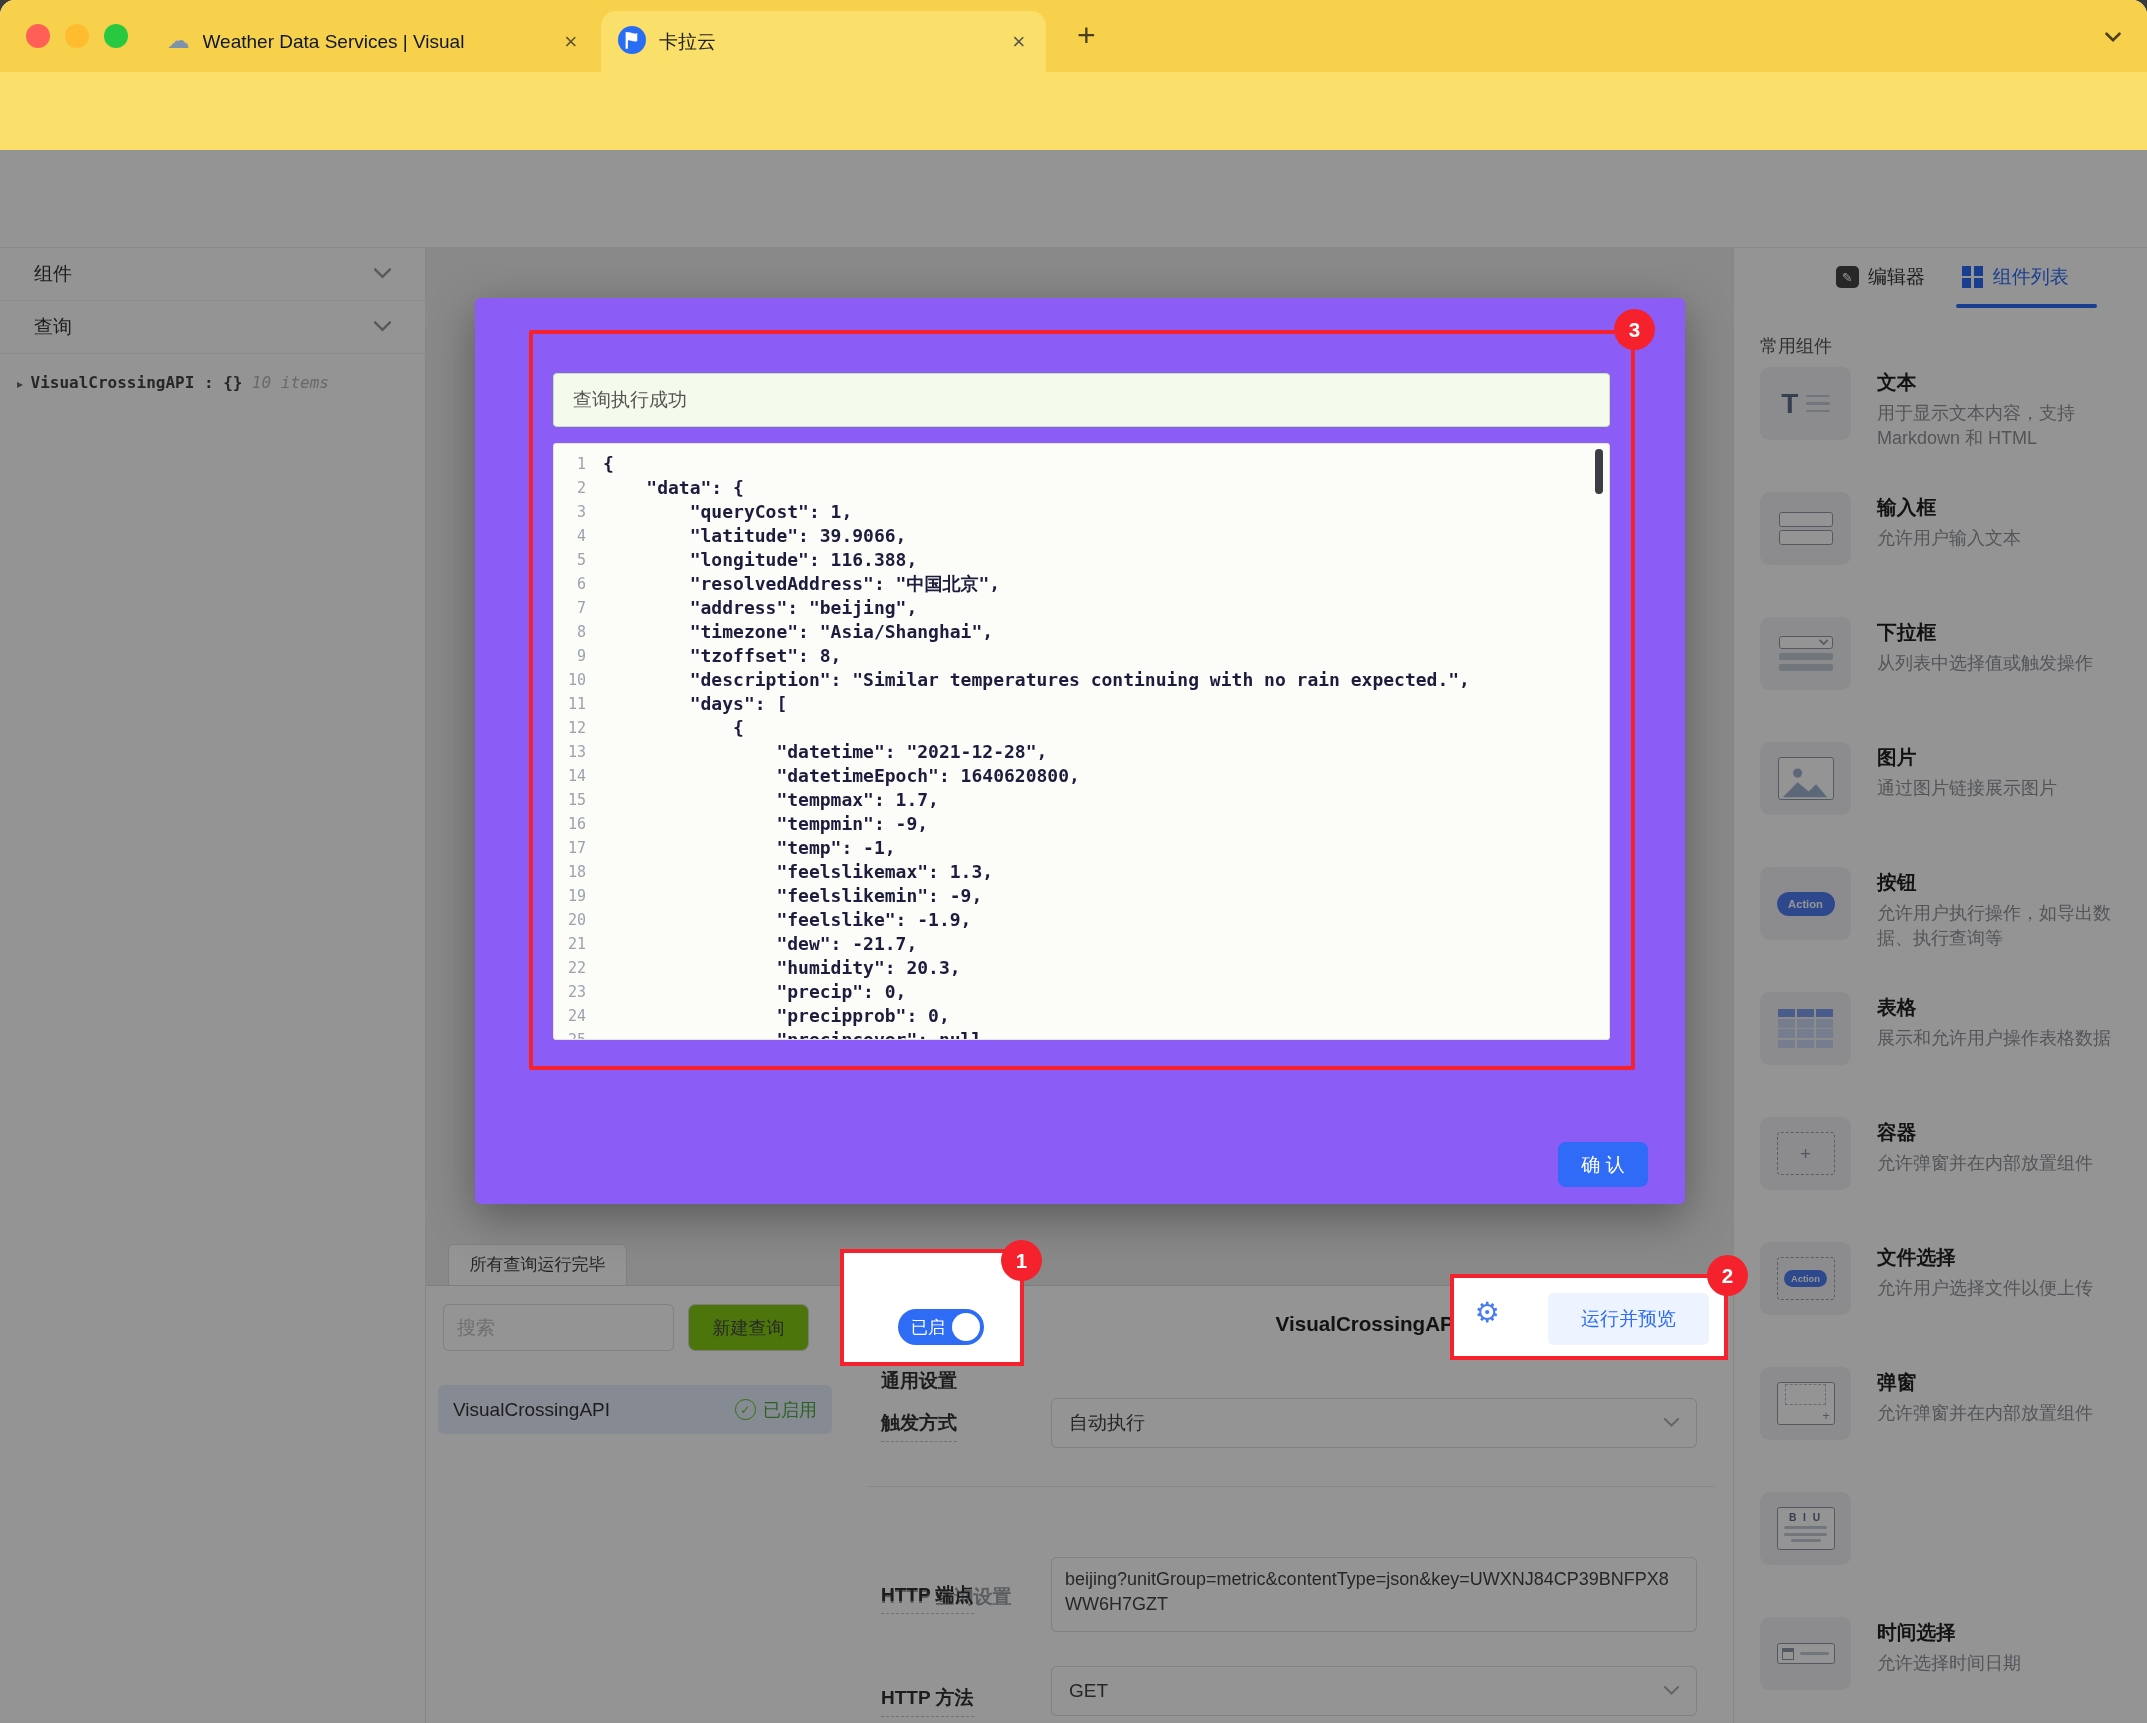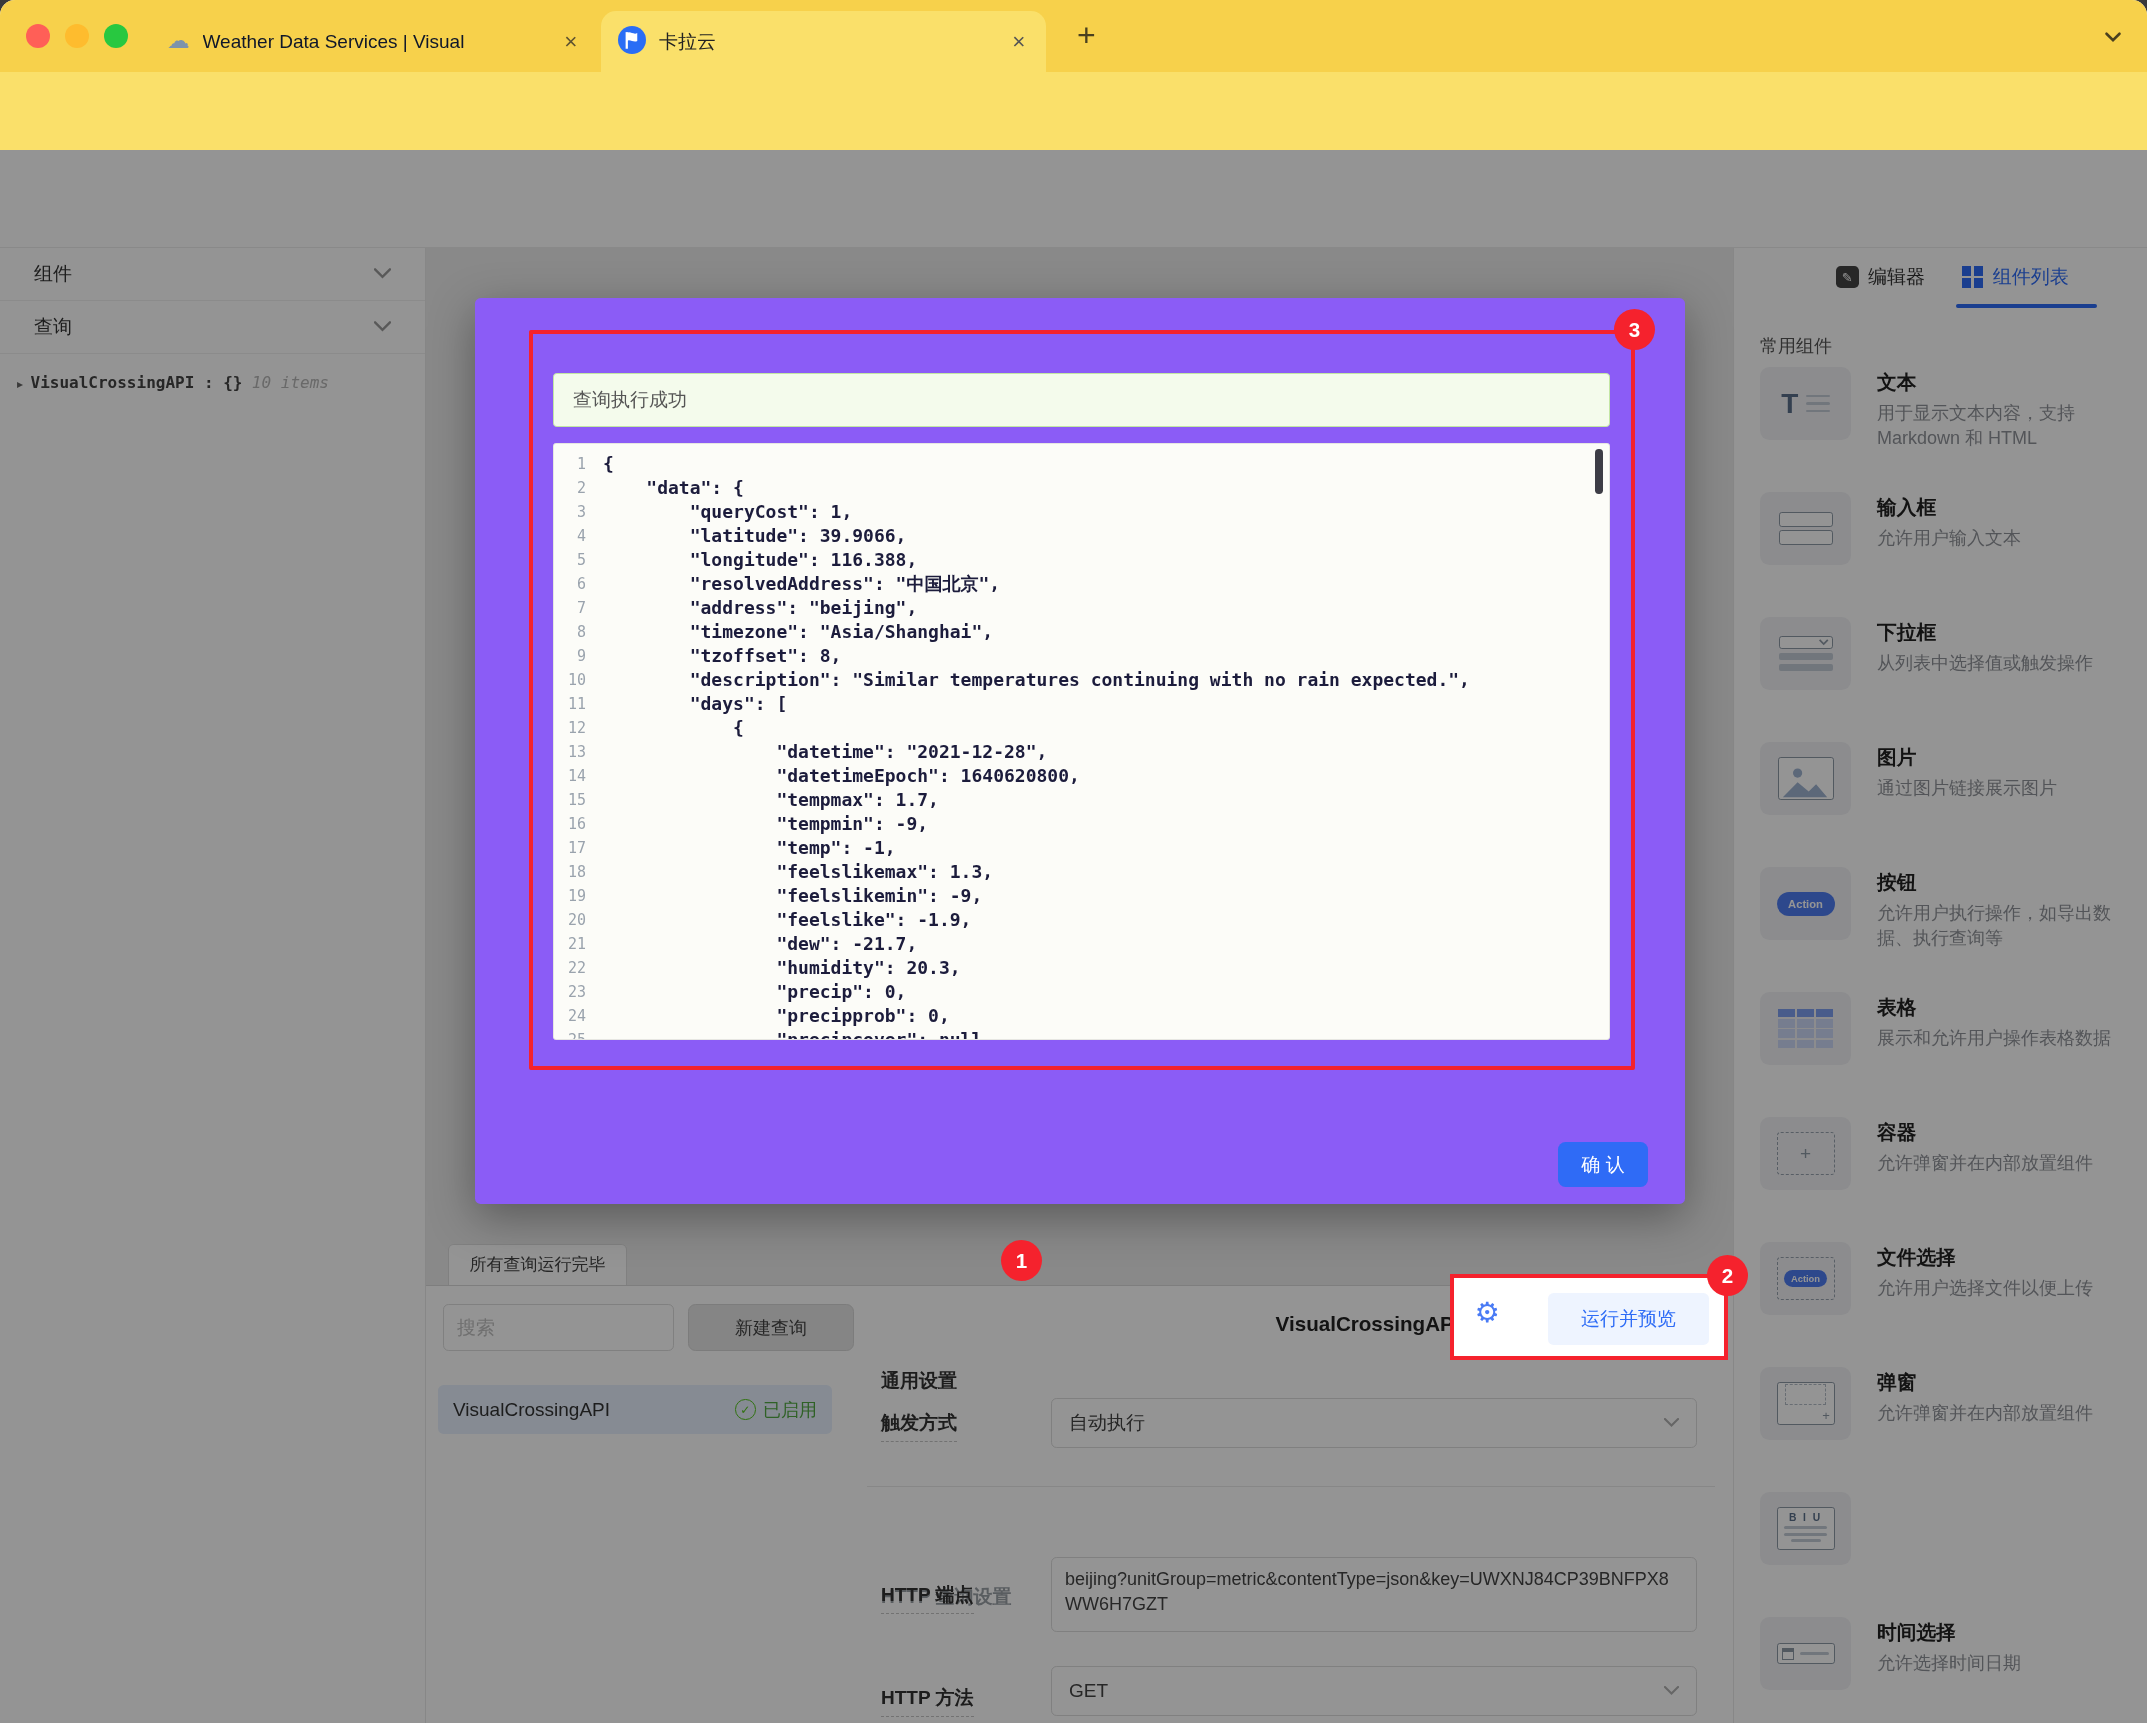--- a/index.html
+++ b/index.html
@@ -60,21 +60,21 @@
   .canvas { position:absolute; left:426px; top:248px; width:1307px; height:1476px; background:#ededed; }
   .status-tab { position:absolute; left:448px; top:1244px; height:41px; background:#fff;
                 border:0.9px solid #ddd; border-bottom:none; border-radius:5.6px 5.6px 0 0;
                 padding:0 20.6px; line-height:39px; font-size:17px; color:#444; }
   .qpanel { position:absolute; left:426px; top:1285px; width:1307px; height:438px; background:#fff;
             border-top:0.9px solid #d9d9d9; }
   .search { position:absolute; left:443px; top:1304px; width:231px; height:47px; border:1.4px solid #dcdcdc;
             border-radius:5.6px; padding:0 13px; font-size:19px; color:#333; background:#fff; outline:none;
             font-family:inherit; }
   .search::placeholder { color:#c0c0c0; }
-  .newq { position:absolute; left:688px; top:1304px; width:166px; height:47px; background:#e5e5e5;
+  .newq { position:absolute; left:688px; top:1304px; width:121px; height:47px; background:#84cc16;
           border:0.9px solid #d6d6d6; color:#444; font-size:18px; }
   .qitem { position:absolute; left:438px; top:1385px; width:394px; height:49px; background:#e7f0fe;
            border-radius:5.6px; display:flex; align-items:center; padding:0 15px; }
   .qitem-name { font-size:19px; color:#333; flex:1; }
   .okcirc { width:20.6px; height:20.6px; border:1.9px solid #52c41a; border-radius:50%; color:#52c41a;
             font-size:12px; display:flex; align-items:center; justify-content:center; margin-right:7.5px;}
   .enabled { font-size:18px; color:#52a843; }
   .qtitle { position:absolute; left:1087px; top:1312px; width:394px; text-align:right;
             font-size:20.6px; font-weight:bold; color:#222; }
   .qtitle .pen { font-weight:normal; font-size:19px; color:#666; margin-left:5.6px;}
@@ -629,20 +629,26 @@
           <span class="ln">25</span>
           <span class="lt">                "precipcover": null,</span>
         </div>
       </div>
     <div class="thumb" style="top:151px;right:82px;"></div>
     <div class="redrect"></div>
     <div class="btn primary confirm">确 认</div>
   </div>
   <div class="circle" style="left:1614px;top:309px;">3</div>
 
+  <div class="redbox" style="left:840px;top:1249px;width:184px;height:117px;">
+    <div class="toggle">
+      <span class="toggle-label">已启</span>
+      <span class="knob"></span>
+    </div>
+  </div>
   <div class="circle" style="left:1001px;top:1240px;">1</div>
 
   <div class="redbox" style="left:1450px;top:1274px;width:278px;height:86px;">
     <span class="gearbtn">⚙</span>
     <div class="runbtn">运行并预览</div>
   </div>
   <div class="circle" style="left:1707px;top:1255px;">2</div>
 
 </div>
 

